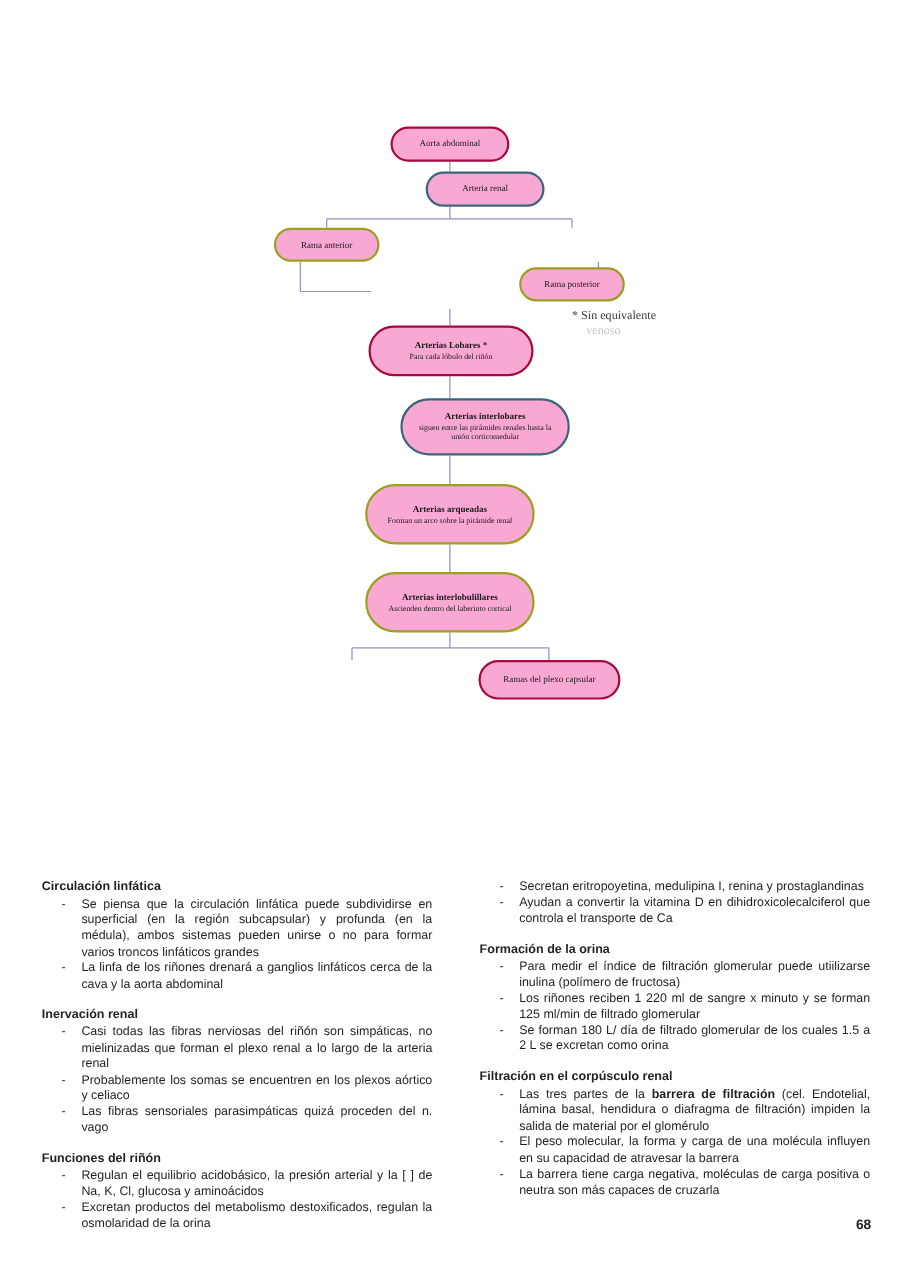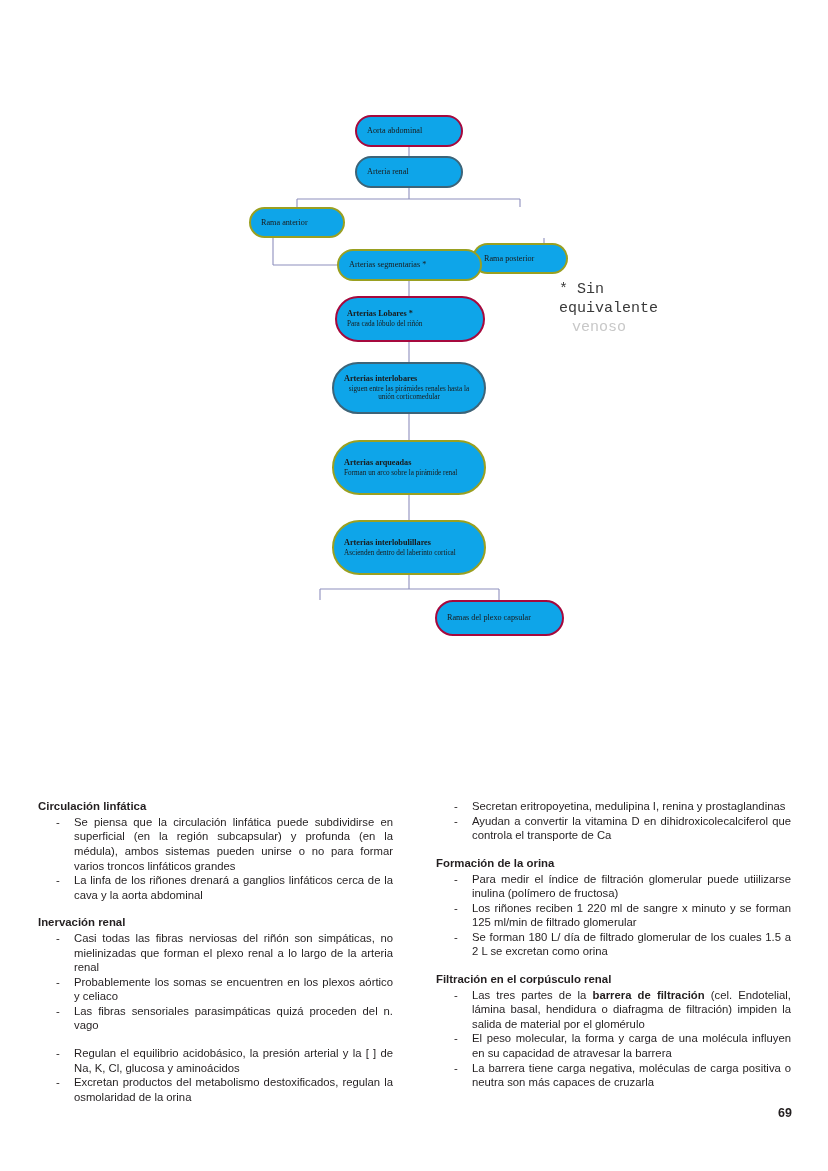--- a/index.html
+++ b/index.html
@@ -25,58 +25,57 @@
     height: 700px;
   }
   #flow-lines {
     position: absolute;
     left: 0; top: 0;
     width: 828px; height: 700px;
   }
   .node {
     position: absolute;
     box-sizing: border-box;
-    background: #0ea5e9;
+    background: #f9a8d4;
     border-style: solid;
     border-width: 2.2px;
     border-radius: 999px;
     display: flex;
     flex-direction: column;
-    align-items: flex-start;
+    align-items: center;
     justify-content: center;
     text-align: center;
     font-family: "Liberation Serif", serif;
     color: #1a1a1a;
     z-index: 2;
     padding: 0 10px;
   }
   .node .ttl {
     font-size: 8.2px;
     line-height: 1.18;
   }
   .node.hasdesc .ttl {
     font-weight: bold;
   }
   .node .desc {
     font-size: 7.2px;
     line-height: 1.2;
     margin-top: 1px;
   }
   .n-crimson { border-color: #a6093d; }
-  .n-blue    { border-color: #3d6478; }
+  .n-blue    { border-color: #3d6478; margin-left: 32px; }
   .n-olive   { border-color: #9aa021; }
 
   .note {
     position: absolute;
-    font-family: Liberation Mono, monospace;
-    font-size: 15px;
+    font-family: Liberation Serif, serif;
+    font-size: 11px;
     line-height: 1.25;
     color: #3a3a3a;
     z-index: 2;
-    margin-left: 39px;
   }
   .note .line2 {
     color: #c8c8c8;
   }
 
   
   #body-text {
     position: absolute;
     left: 38px;
     top: 757px;
@@ -176,23 +175,20 @@
   </div>
 
   <div class="node n-olive" style="left:249px; top:207px; width:96px; height:31px;">
     <div class="ttl">Rama anterior</div>
   </div>
 
   <div class="node n-olive" style="left:472px; top:207px; width:96px; height:31px;margin-top:36px;">
     <div class="ttl">Rama posterior</div>
   </div>
 
-  <div class="node n-olive" style="left:337px; top:249px; width:145px; height:32px;">
-    <div class="ttl">Arterias segmentarias *</div>
-  </div>
 
   <div class="node n-blue hasdesc" style="left:332px; top:362px; width:154px; height:52px;">
     <div class="ttl">Arterias interlobares</div>
     <div class="desc" style="max-width:140px;">siguen entre las pirámides renales  hasta la unión corticomedular</div>
   </div>
 
   <div class="node n-crimson hasdesc" style="left:335px; top:296px; width:150px; height:46px;">
     <div class="ttl">Arterias Lobares *</div>
     <div class="desc">Para cada lóbulo del riñón</div>
   </div>
@@ -231,20 +227,21 @@
       </div>
       <div class="blk">
         <h3 class="heading">Inervación renal</h3>
         <ul class="items">
           <li><span class="dash">-</span>Casi todas las fibras nerviosas del riñón son simpáticas, no mielinizadas que forman el plexo renal a lo largo de la arteria renal</li>
           <li><span class="dash">-</span>Probablemente los somas se encuentren en los plexos aórtico y celiaco</li>
           <li><span class="dash">-</span>Las fibras sensoriales parasimpáticas quizá proceden del n. vago</li>
         </ul>
       </div>
       <div class="blk">
+        <h3 class="heading">Funciones del riñón</h3>
         <ul class="items">
           <li><span class="dash">-</span>Regulan el equilibrio acidobásico, la presión arterial y la [  ] de Na, K, Cl, glucosa y aminoácidos</li>
           <li><span class="dash">-</span>Excretan productos del metabolismo destoxificados, regulan la osmolaridad de la orina</li>
         </ul>
       </div>
     </div>
   <div class="col col-right">
       <div class="blk">
         <ul class="items">
           <li><span class="dash">-</span>Secretan eritropoyetina, medulipina I, renina y prostaglandinas</li>
@@ -263,13 +260,13 @@
         <h3 class="heading">Filtración en el corpúsculo renal</h3>
         <ul class="items">
           <li><span class="dash">-</span>Las tres partes de la <b>barrera de filtración</b> (cel. Endotelial, lámina basal, hendidura o diafragma de filtración) impiden la salida de material por el glomérulo</li>
           <li><span class="dash">-</span>El peso molecular, la forma y carga de una molécula influyen en su capacidad de atravesar la barrera</li>
           <li><span class="dash">-</span>La barrera tiene carga negativa, moléculas de carga positiva o neutra son más capaces de cruzarla</li>
         </ul>
       </div>
     </div>
 </div>
 
-<div id="page-number">69</div>
+<div id="page-number">68</div>
 
 </body></html>

